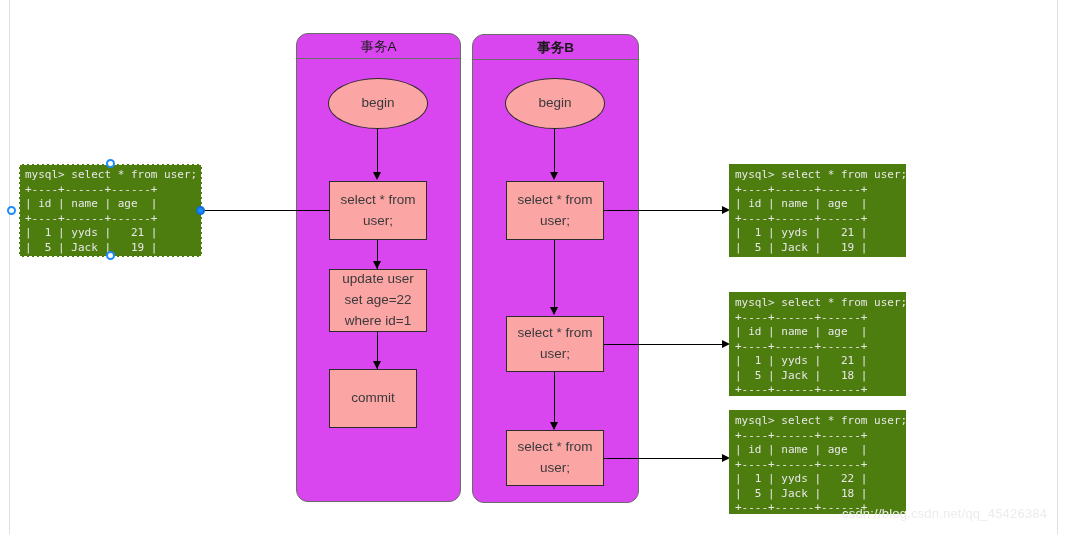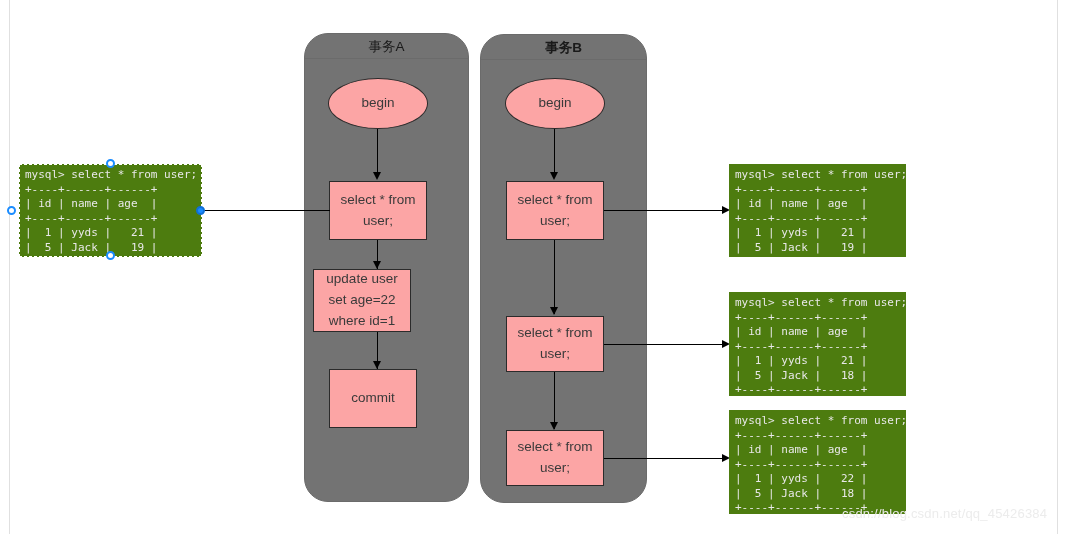--- a/index.html
+++ b/index.html
@@ -21,25 +21,24 @@
   .page-border {
     position: absolute;
     background: #e0e0e0;
   }
   .page-border.left  { left: 9px;   top: 0;   width: 1px;  height: 534px; }
   .page-border.right { left: 1057px; top: 0;  width: 1px;  height: 534px; }
 
   
   .lane {
     position: absolute;
-    background: #737373;
+    background: #d946ef;
     border: 1px solid #6b6b6b;
-    border-radius: 24px;
-    box-sizing: border-box;
-    margin-left: 8px;
+    border-radius: 12px;
+    box-sizing: border-box;
   }
   .lane-title {
     position: absolute;
     left: 0;
     top: 0;
     width: 100%;
     height: 25px;
     line-height: 25px;
     text-align: center;
     font-size: 13.5px;
@@ -154,21 +153,21 @@
   <div class="arrowhead down" style="left:373px; top:172px;"></div>
 
   <div class="node" style="left:329px; top:181px; width:98px; height:59px; white-space:pre-line;">
     <span>select * from
 user;</span>
   </div>
 
   <div class="conn v" style="left:377px; top:240px; height:29px;"></div>
   <div class="arrowhead down" style="left:373px; top:261px;"></div>
 
-  <div class="node" style="left:313px; top:269px; width:98px; height:63px; white-space:pre-line;">
+  <div class="node" style="left:329px; top:269px; width:98px; height:63px; white-space:pre-line;">
     <span>update user
 set age=22
 where id=1</span>
   </div>
 
   <div class="conn v" style="left:377px; top:332px; height:37px;"></div>
   <div class="arrowhead down" style="left:373px; top:361px;"></div>
 
   <div class="node" style="left:329px; top:369px; width:88px; height:59px;">
     <span>commit</span>

